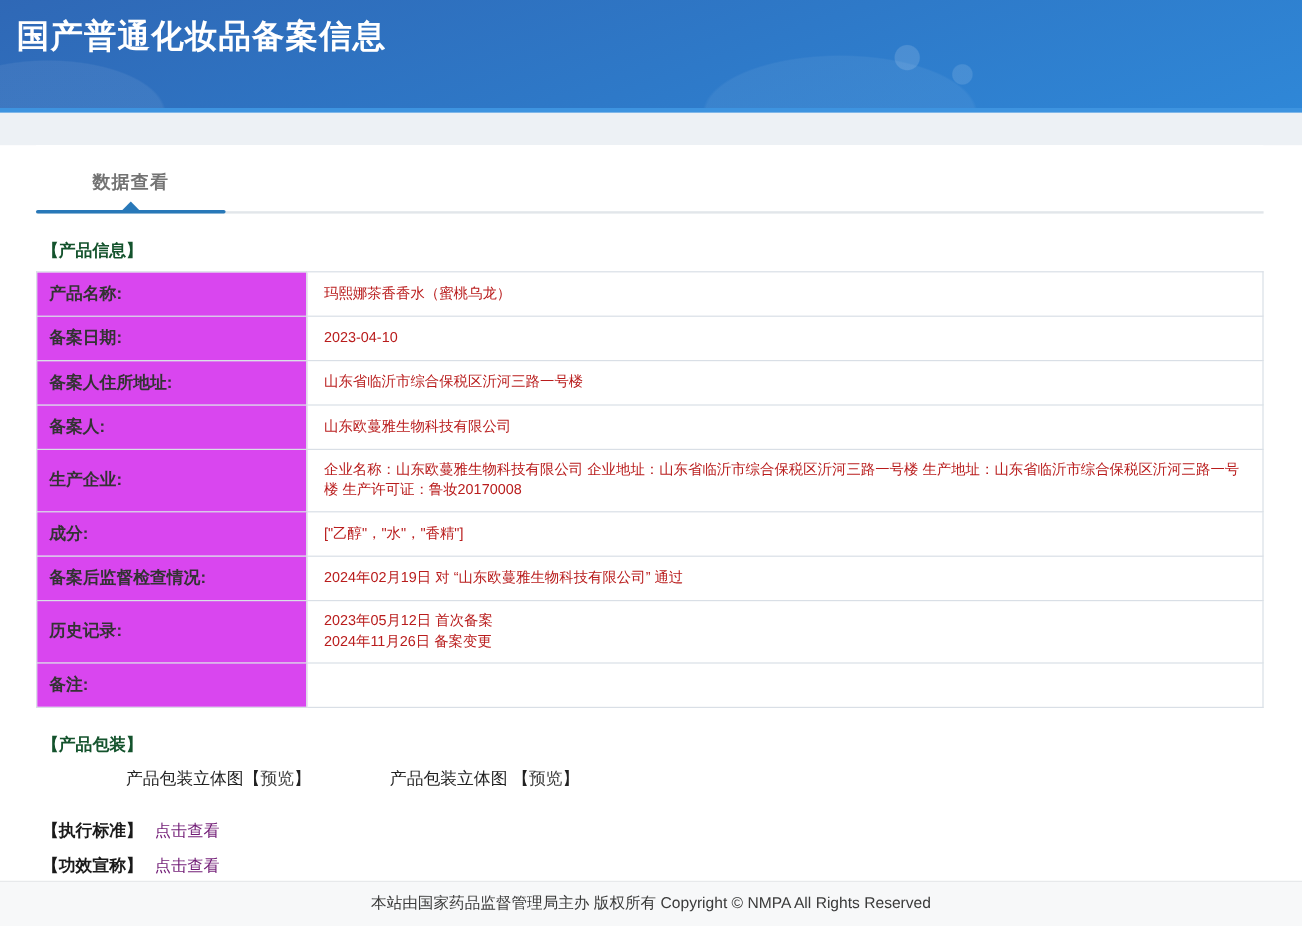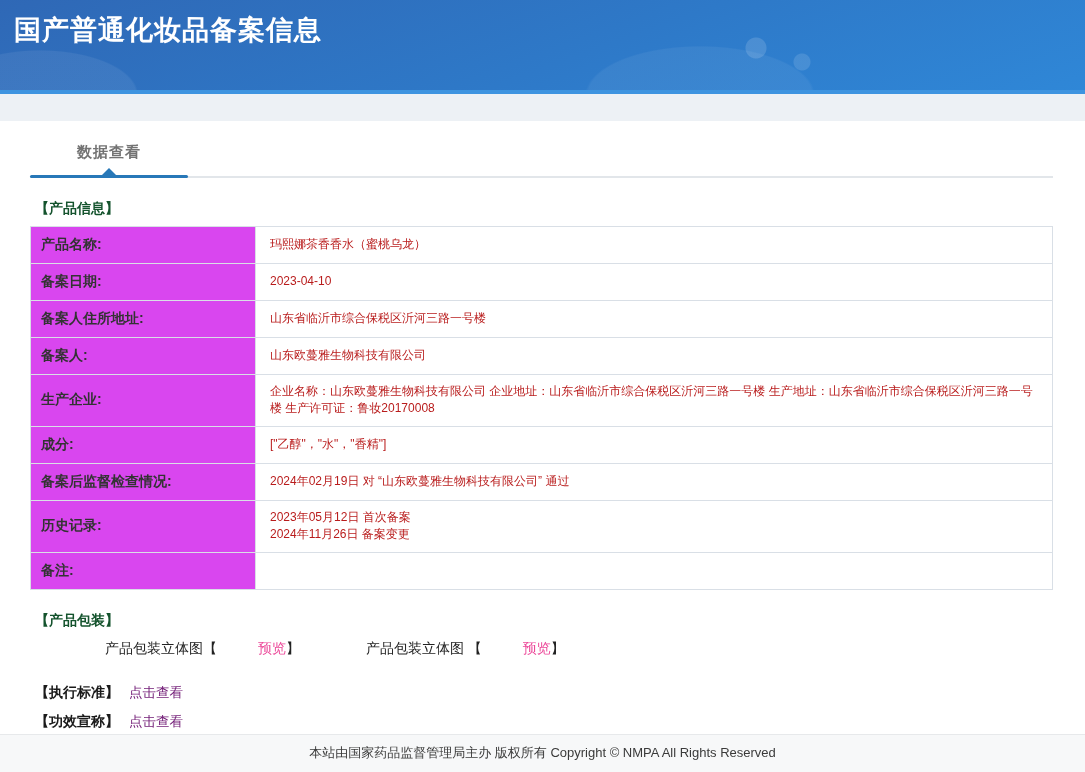--- a/index.html
+++ b/index.html
@@ -97,21 +97,21 @@
     white-space: pre-line;
   }
 
   
   .packaging-title { margin: 22px 0 10px 0; }
   .packaging-line { padding-left: 75px; font-size: 14px; color: #222; margin-bottom: 16px; }
   .pack-group { display: inline-block; }
   .pack-group + .pack-group { margin-left: 62px; }
   .pack-label { color: #222; }
   .bracket { color: #222; }
-  a.preview-link { color: #ec4899; text-decoration: none; cursor: pointer; margin-left: 41px; }
+  a.preview-link { color: #404040; text-decoration: none; cursor: pointer; }
   .link-row { padding-left: 5px; font-size: 14px; margin-bottom: 11px; }
   .link-row .row-title { font-weight: bold; color: #1a1a1a; }
   a.view-link { color: #701a75; text-decoration: none; margin-left: 10px; cursor: pointer; font-size: 13.5px; }
   .standard-row { margin-top: 26px; }
 
   
   .site-footer {
     position: absolute; left: 0; right: 0; bottom: 0;
     background: #f7f8f9;
     border-top: 1px solid #e7e9eb;

